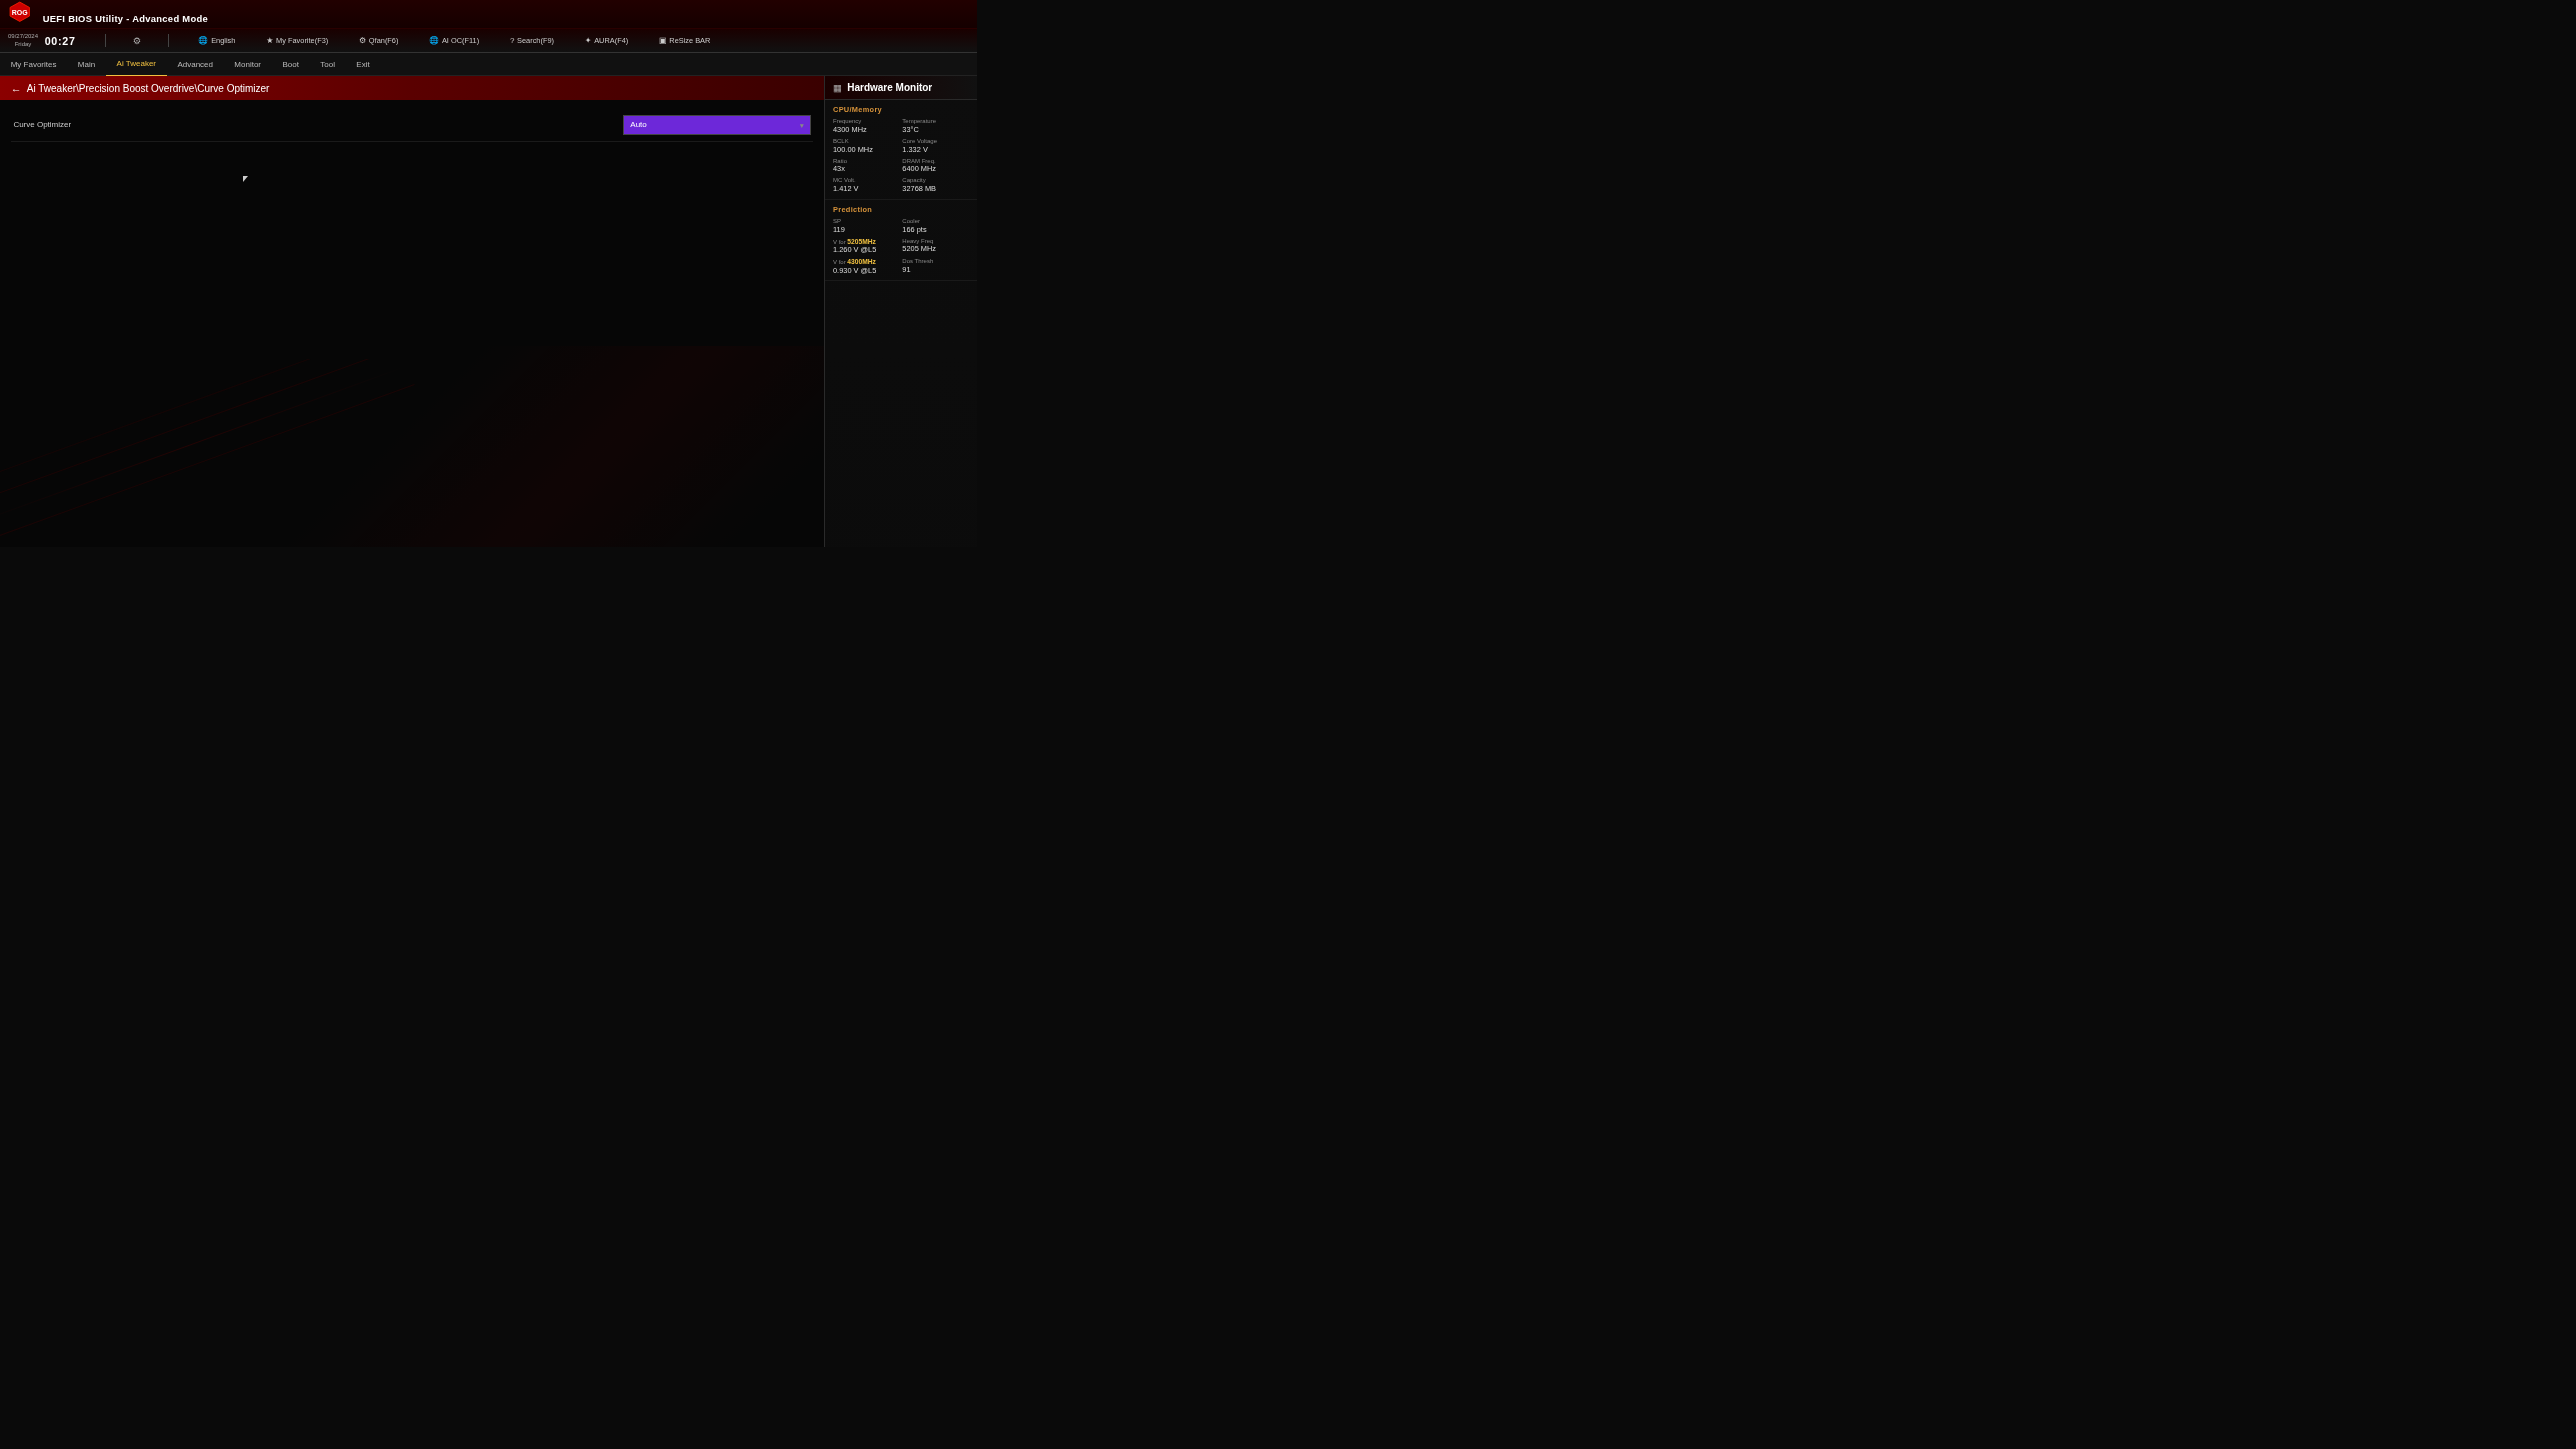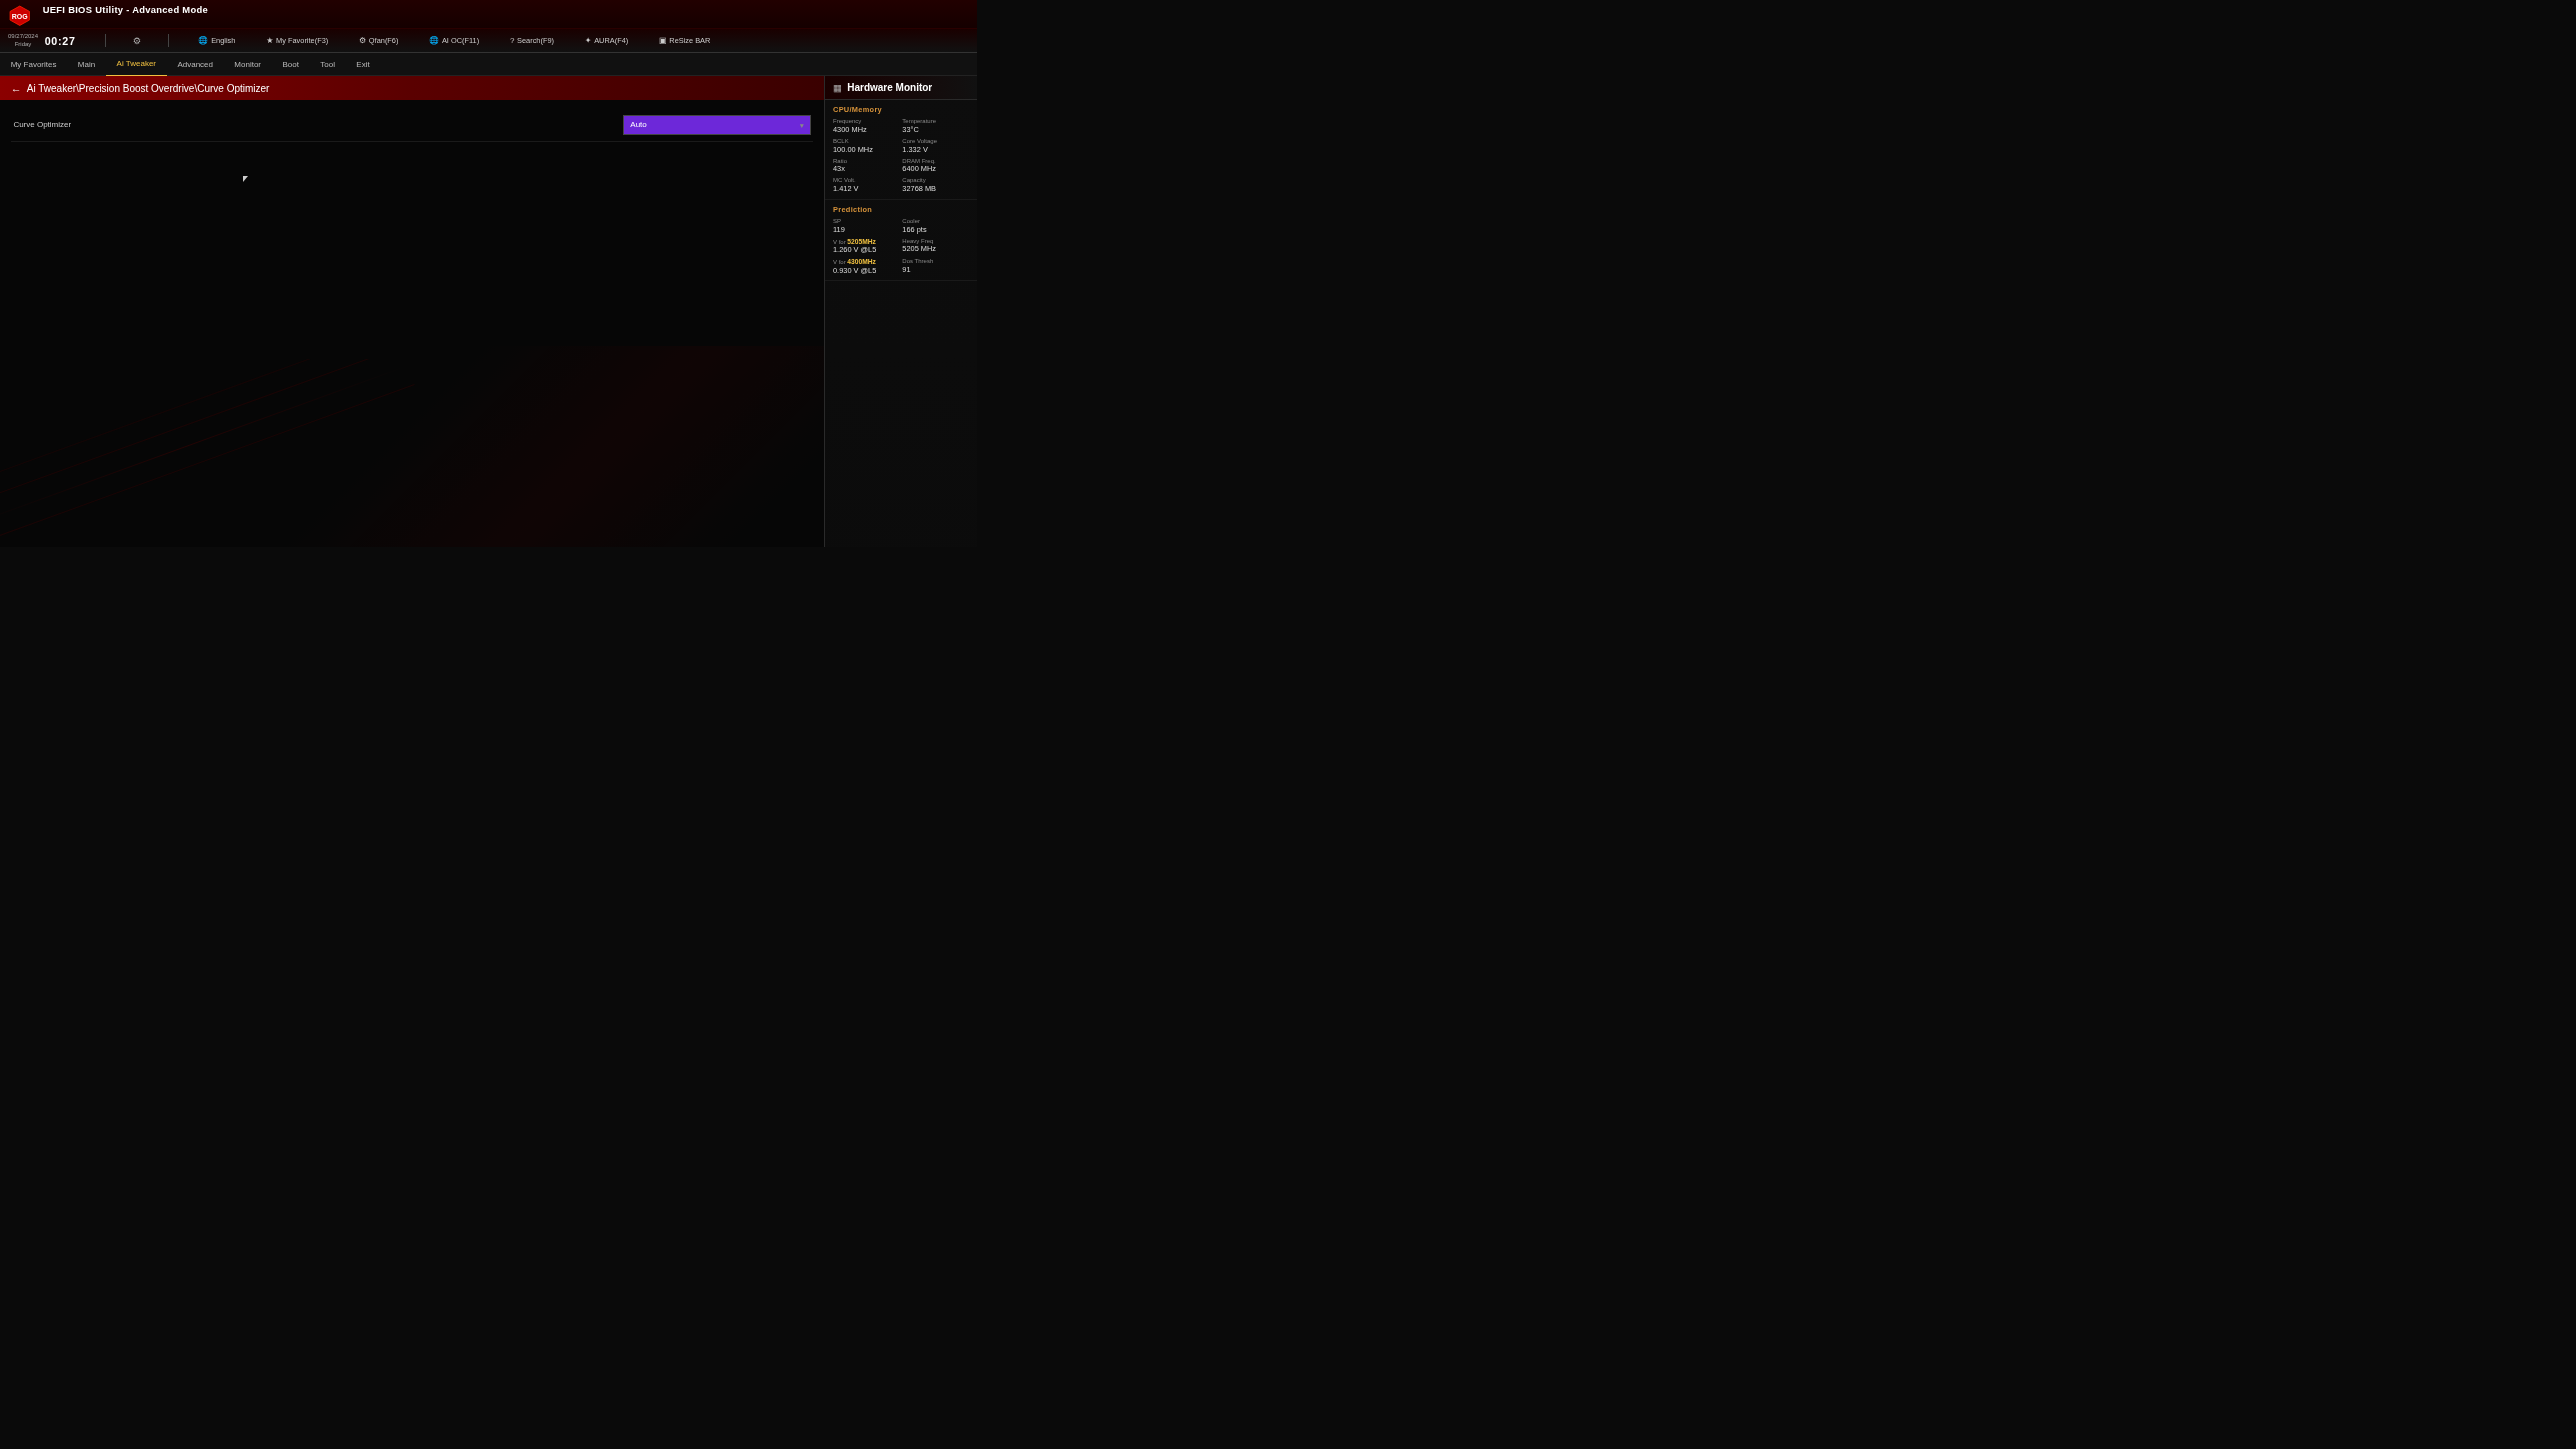--- a/index.html
+++ b/index.html
@@ -49,21 +49,21 @@
 
     
     .header {
       position: relative;
       z-index: 10;
       background: linear-gradient(180deg, #1a0000 0%, #0d0000 100%);
       border-bottom: 0.7px solid #333;
     }
     .header-top {
       display: flex;
-      align-items: flex-start;
+      align-items: flex-end;
       padding: 4px 8px;
       gap: 10.7px;
       background: linear-gradient(180deg, #220000 0%, #150000 100%);
       height: 28px;
     }
     .rog-logo {
       width: 24px;
       height: 24px;
       display: flex;
       align-items: center;

